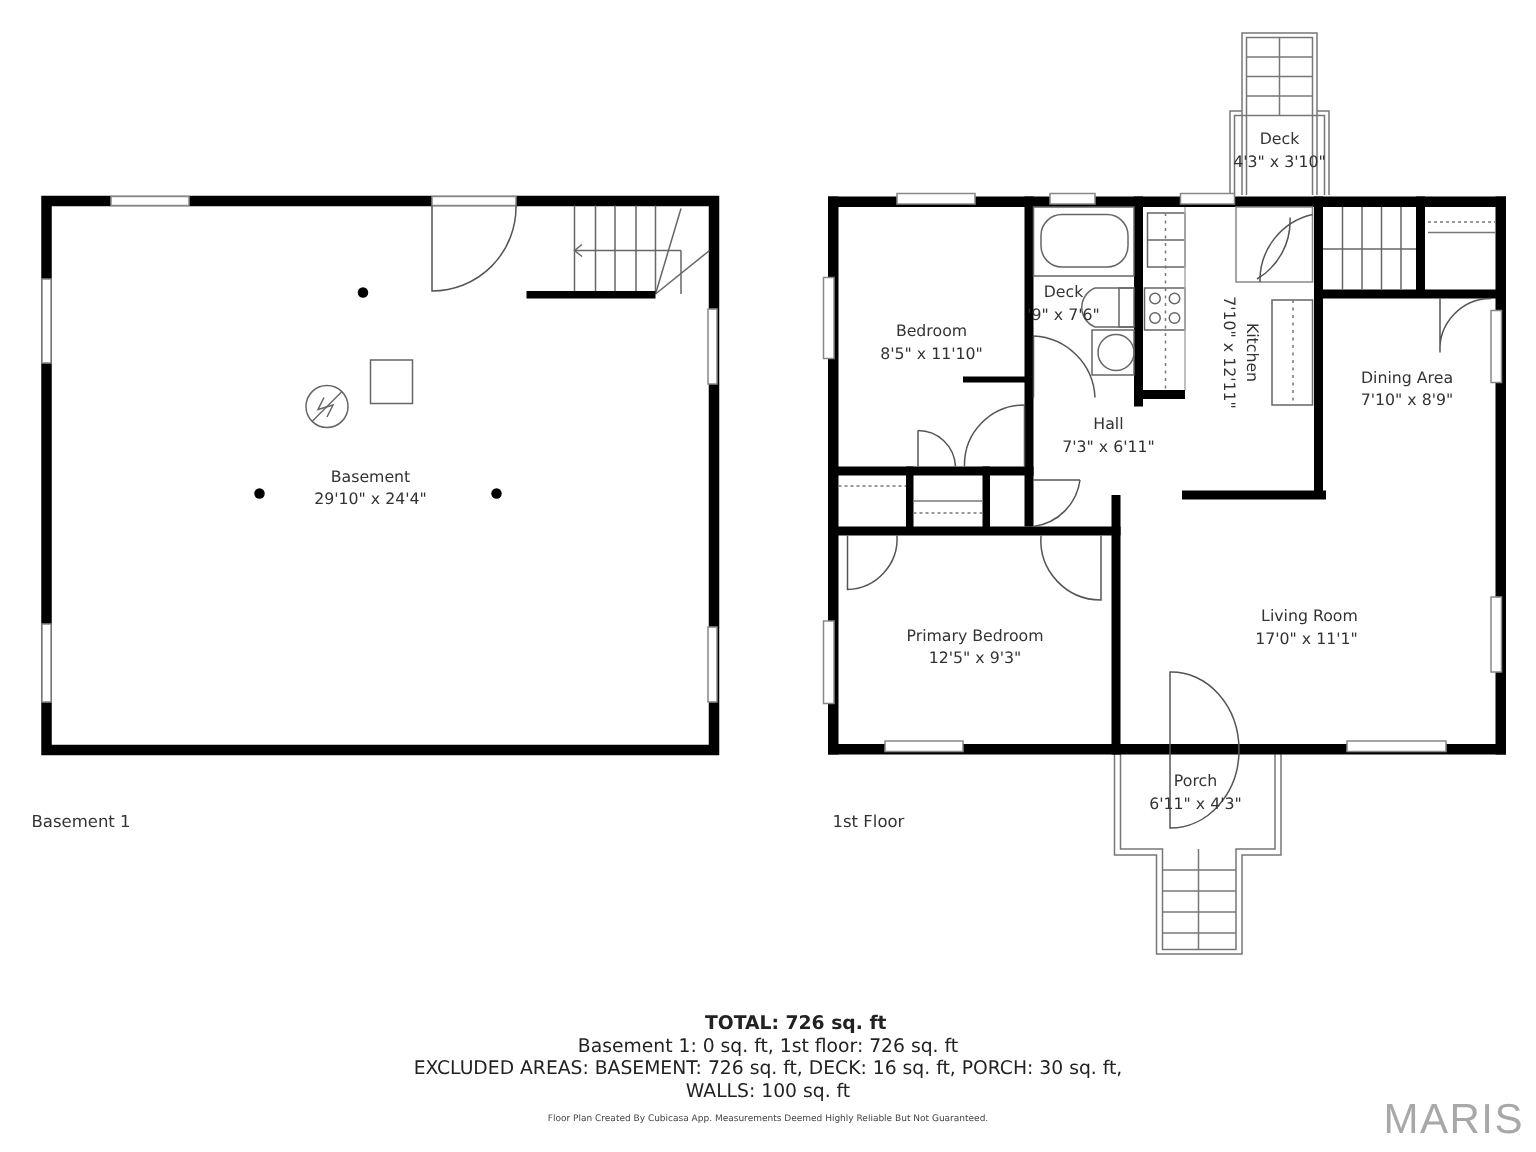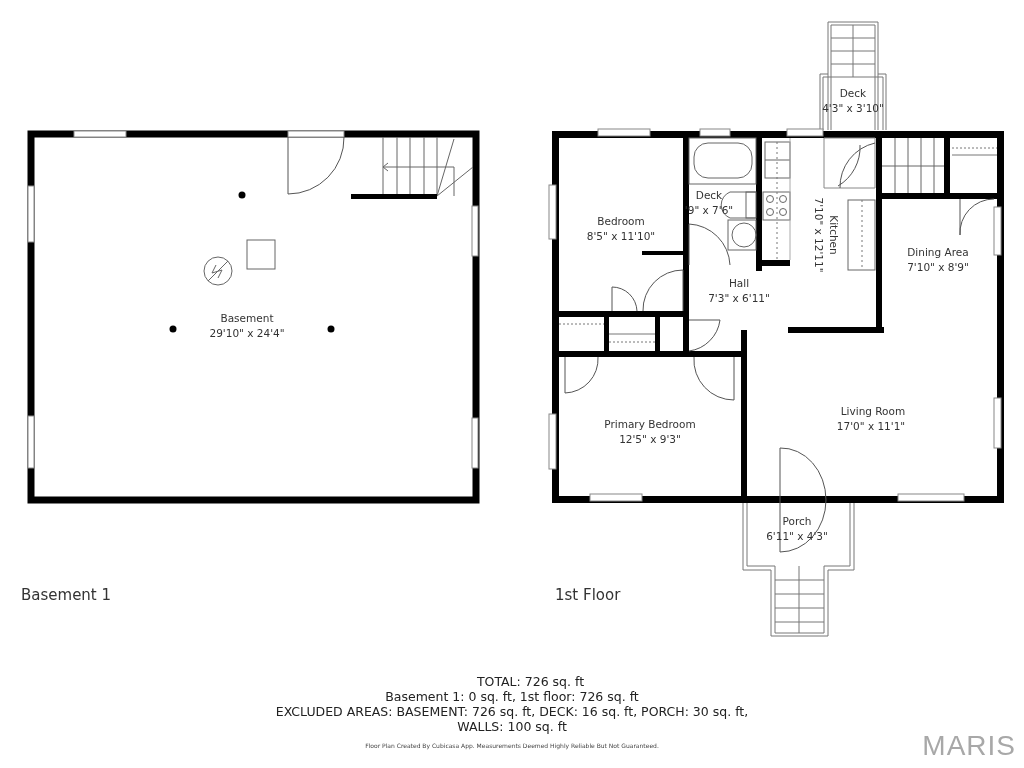--- a/index.html
+++ b/index.html
@@ -1,22 +1,22 @@
 <!DOCTYPE html>
 <html><head>
 <meta charset="utf-8">
 <style>
   html, body { margin:0; padding:0; background:#ffffff; }
   body { width:1024px; height:768px; position:relative; overflow:hidden; font-family:"DejaVu Sans", "Liberation Sans", sans-serif; color:#222; }
   #plan { position:absolute; left:0; top:0; width:1024px; height:768px; }
   .lbl { position:absolute; font-size:10.5px; color:#333; text-align:center; line-height:15px; white-space:nowrap; transform:translateX(-50%); }
   .lbl .n, .lbl .d { display:block; }
-  .floor-lbl { position:absolute; font-size:15px; color:#333;margin-top:45px; }
+  .floor-lbl { position:absolute; font-size:11px; color:#333; }
   .summary { position:absolute; left:0; width:1024px; top:674px; text-align:center; font-size:12.5px; line-height:15px; color:#222; }
-  .summary .total { font-weight:normal; display:block;margin-left:37px; }
+  .summary .total { font-weight:bold; display:block;margin-left:37px; }
   .summary span { display:block; }
   .disclaimer { position:absolute; left:0; width:1024px; top:742px; text-align:center; font-size:6px; color:#444; }
   .brand { position:absolute; right:8px; top:730px; font-size:28px; color:#a8a8a8; letter-spacing:1px; font-family:"Liberation Sans", sans-serif;margin-left:44px; }
   .kitchen-lbl { transform:translateX(-50%) rotate(90deg); transform-origin:center; }
 </style>
 </head>
 <body>
 
 <svg id="plan" viewBox="0 0 1024 768" xmlns="http://www.w3.org/2000/svg">
 

